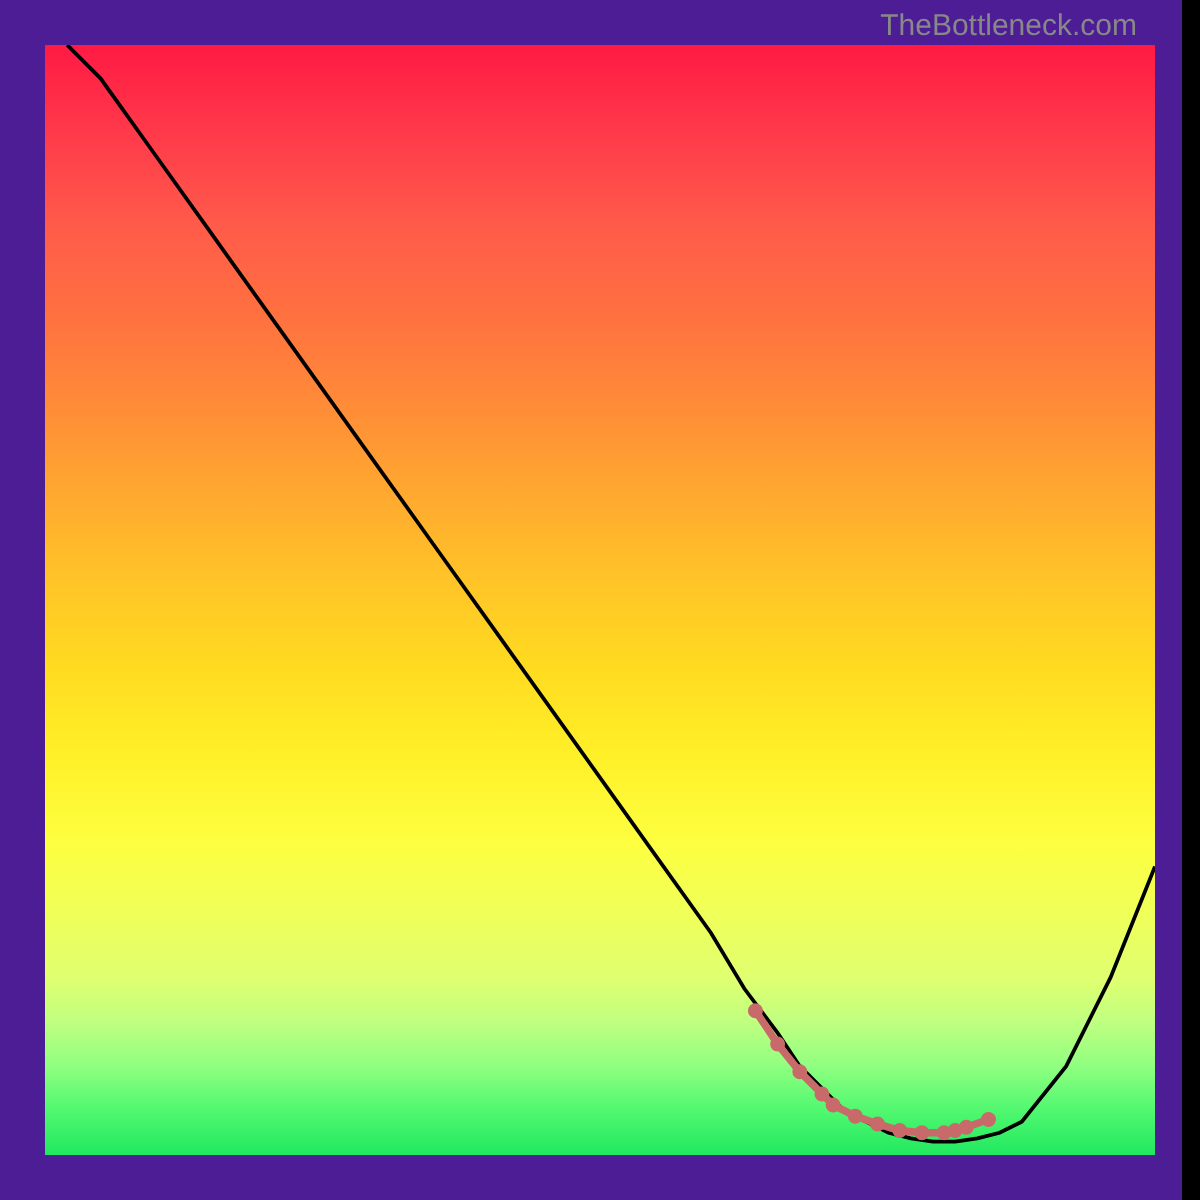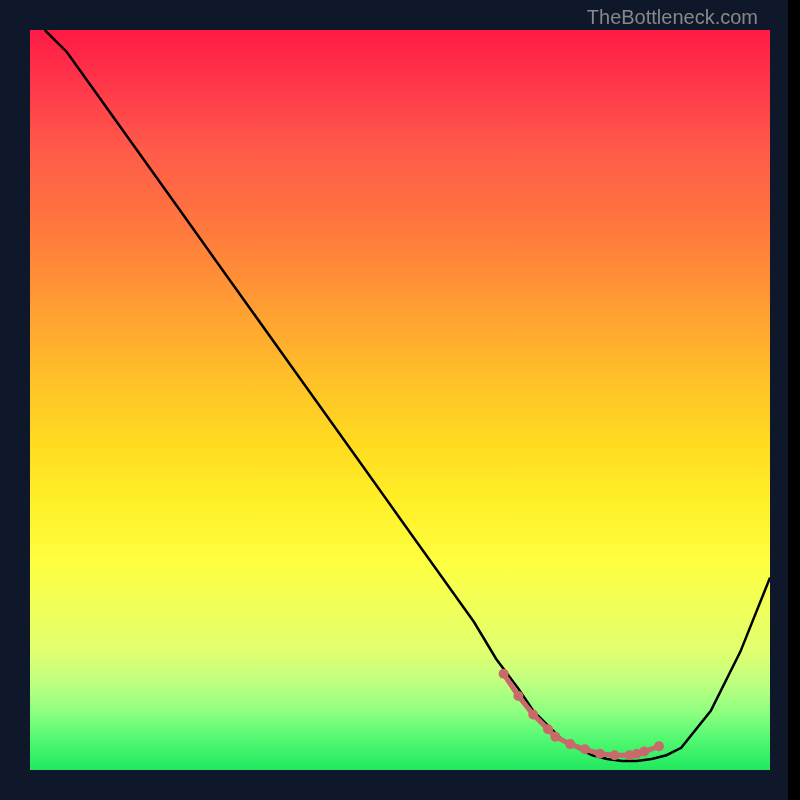--- a/index.html
+++ b/index.html
@@ -8,21 +8,21 @@
     background: #000;
     width: 800px;
     height: 800px;
     overflow: hidden;
     font-family: Arial, sans-serif;
   }
   .container {
     position: relative;
     width: 788px;
     height: 800px;
-    background: #0f172a;
+    background: #4c1d95;
   }
   .plot-area {
     position: absolute;
     left: 30px;
     top: 30px;
     width: 740px;
     height: 740px;
     background: linear-gradient(to bottom,
       #ff1a44 0%,
       #ff3a4a 8%,

